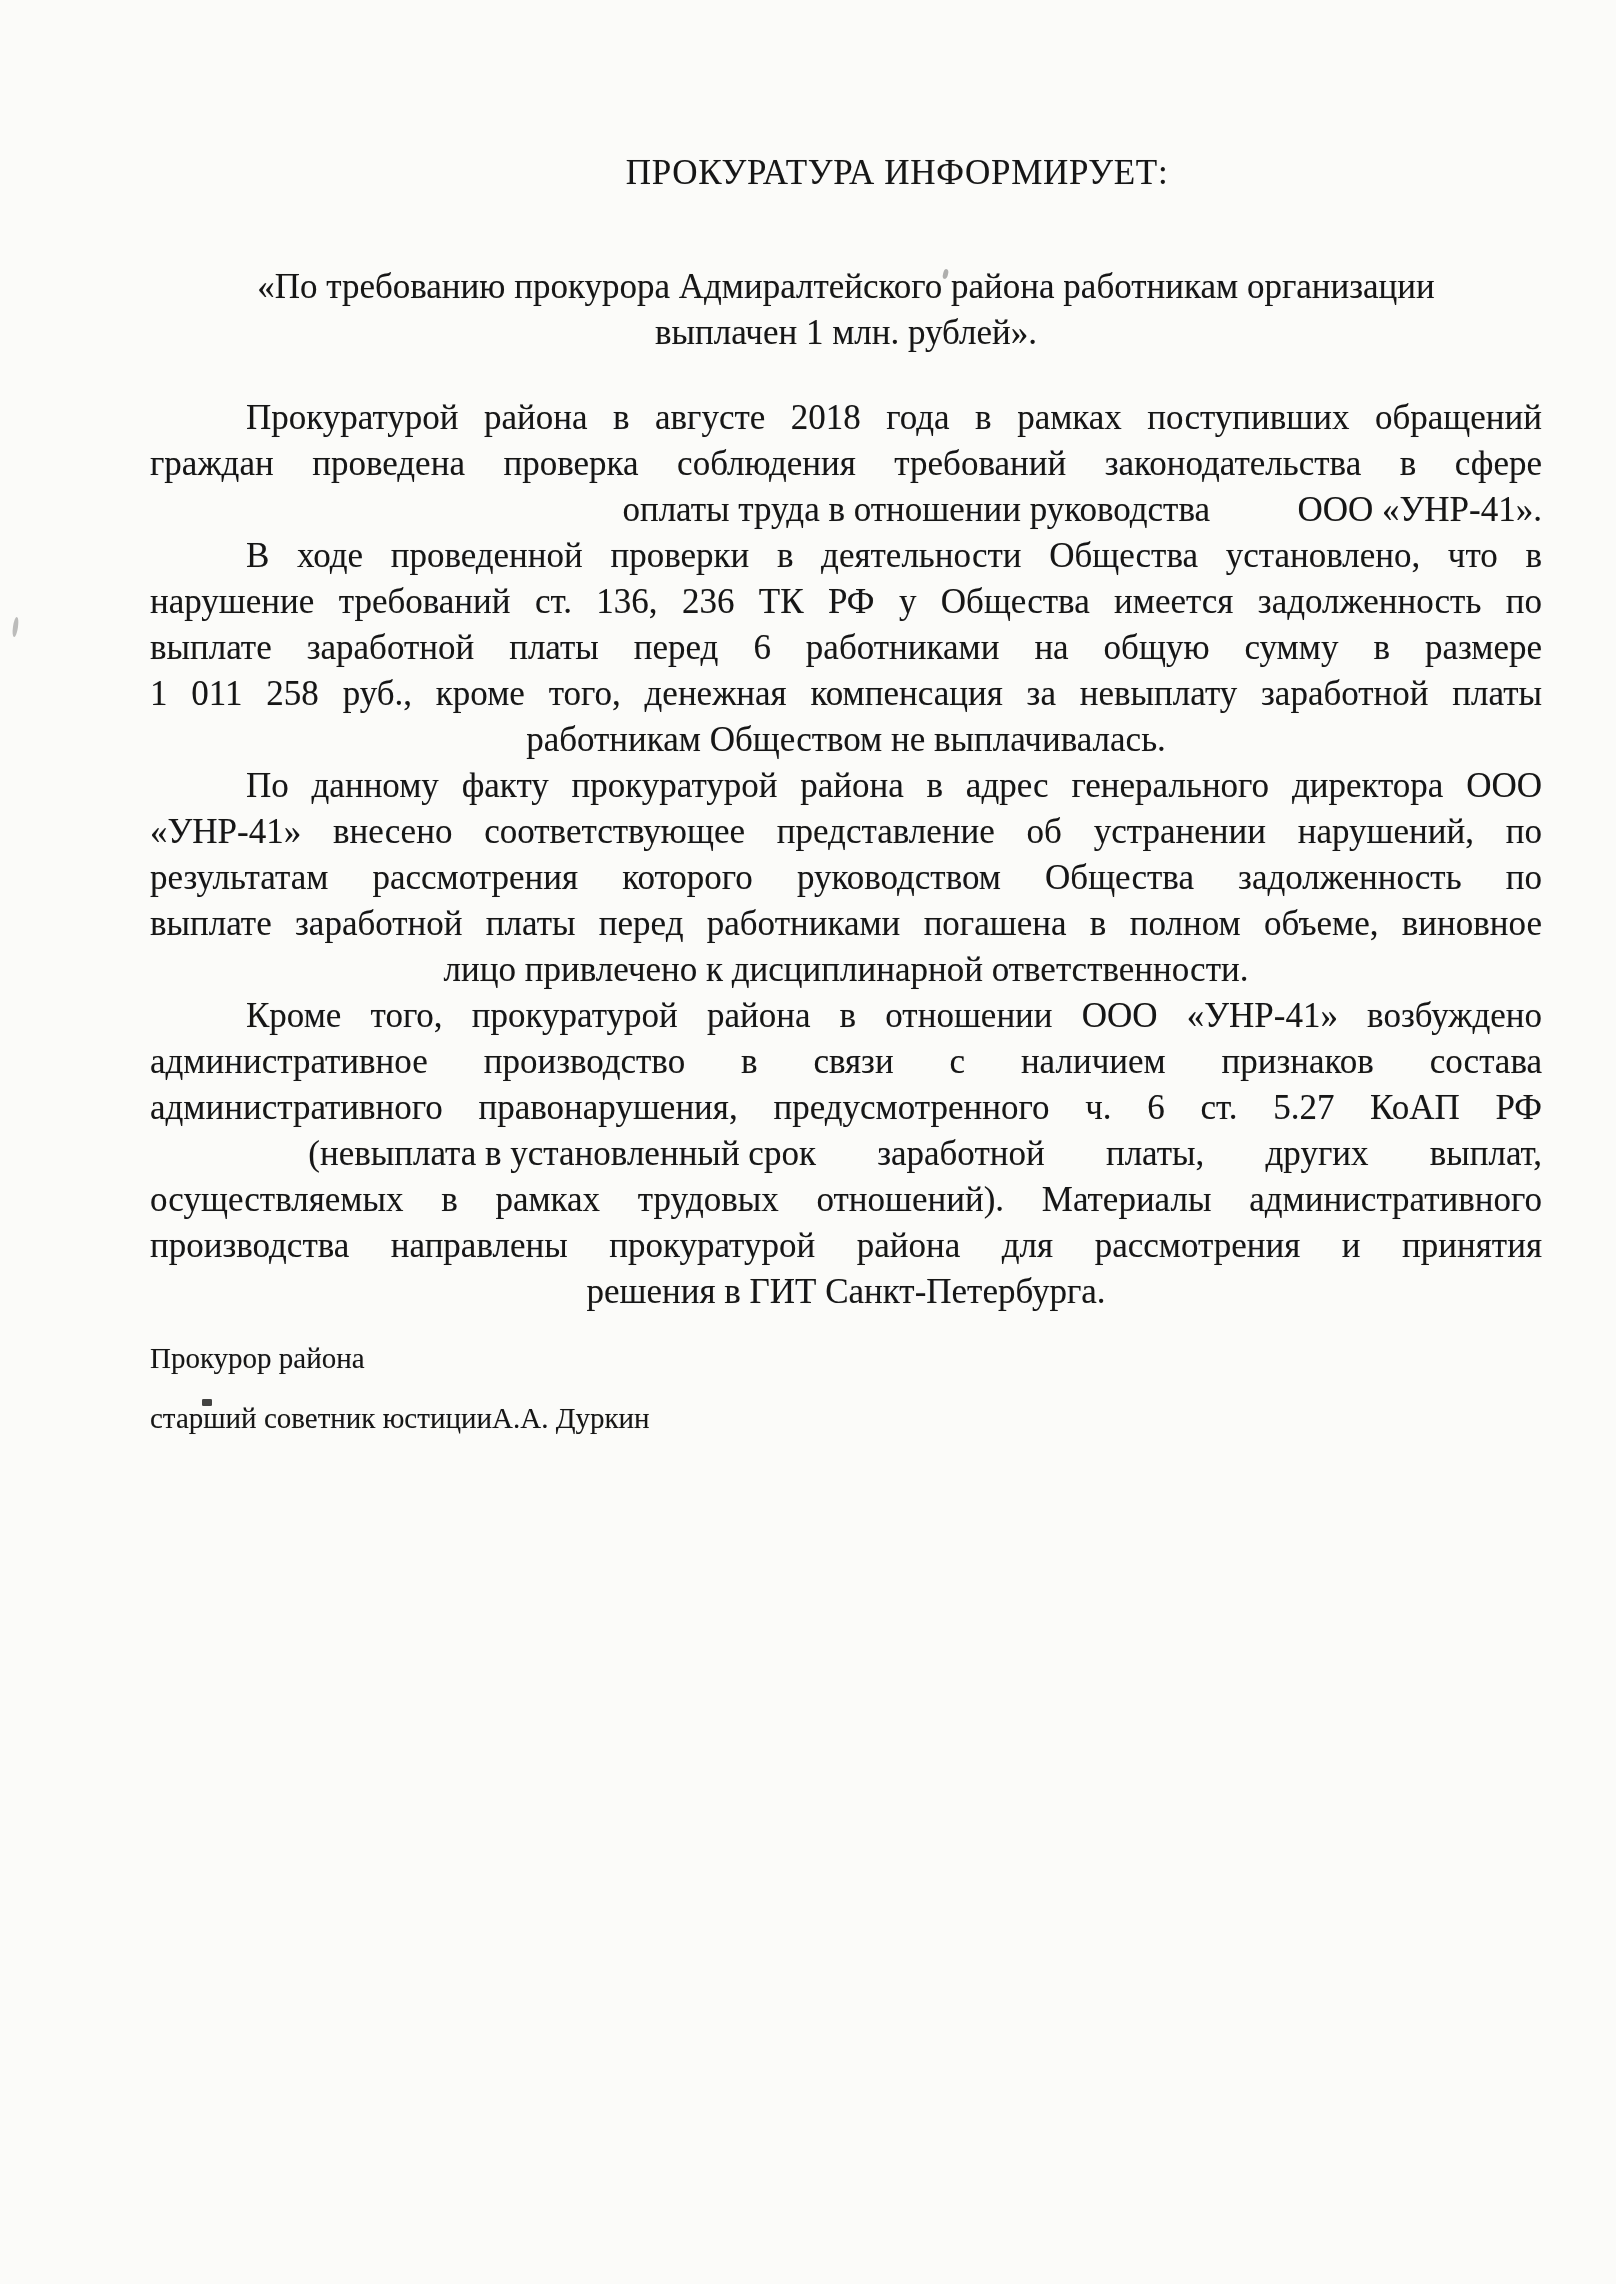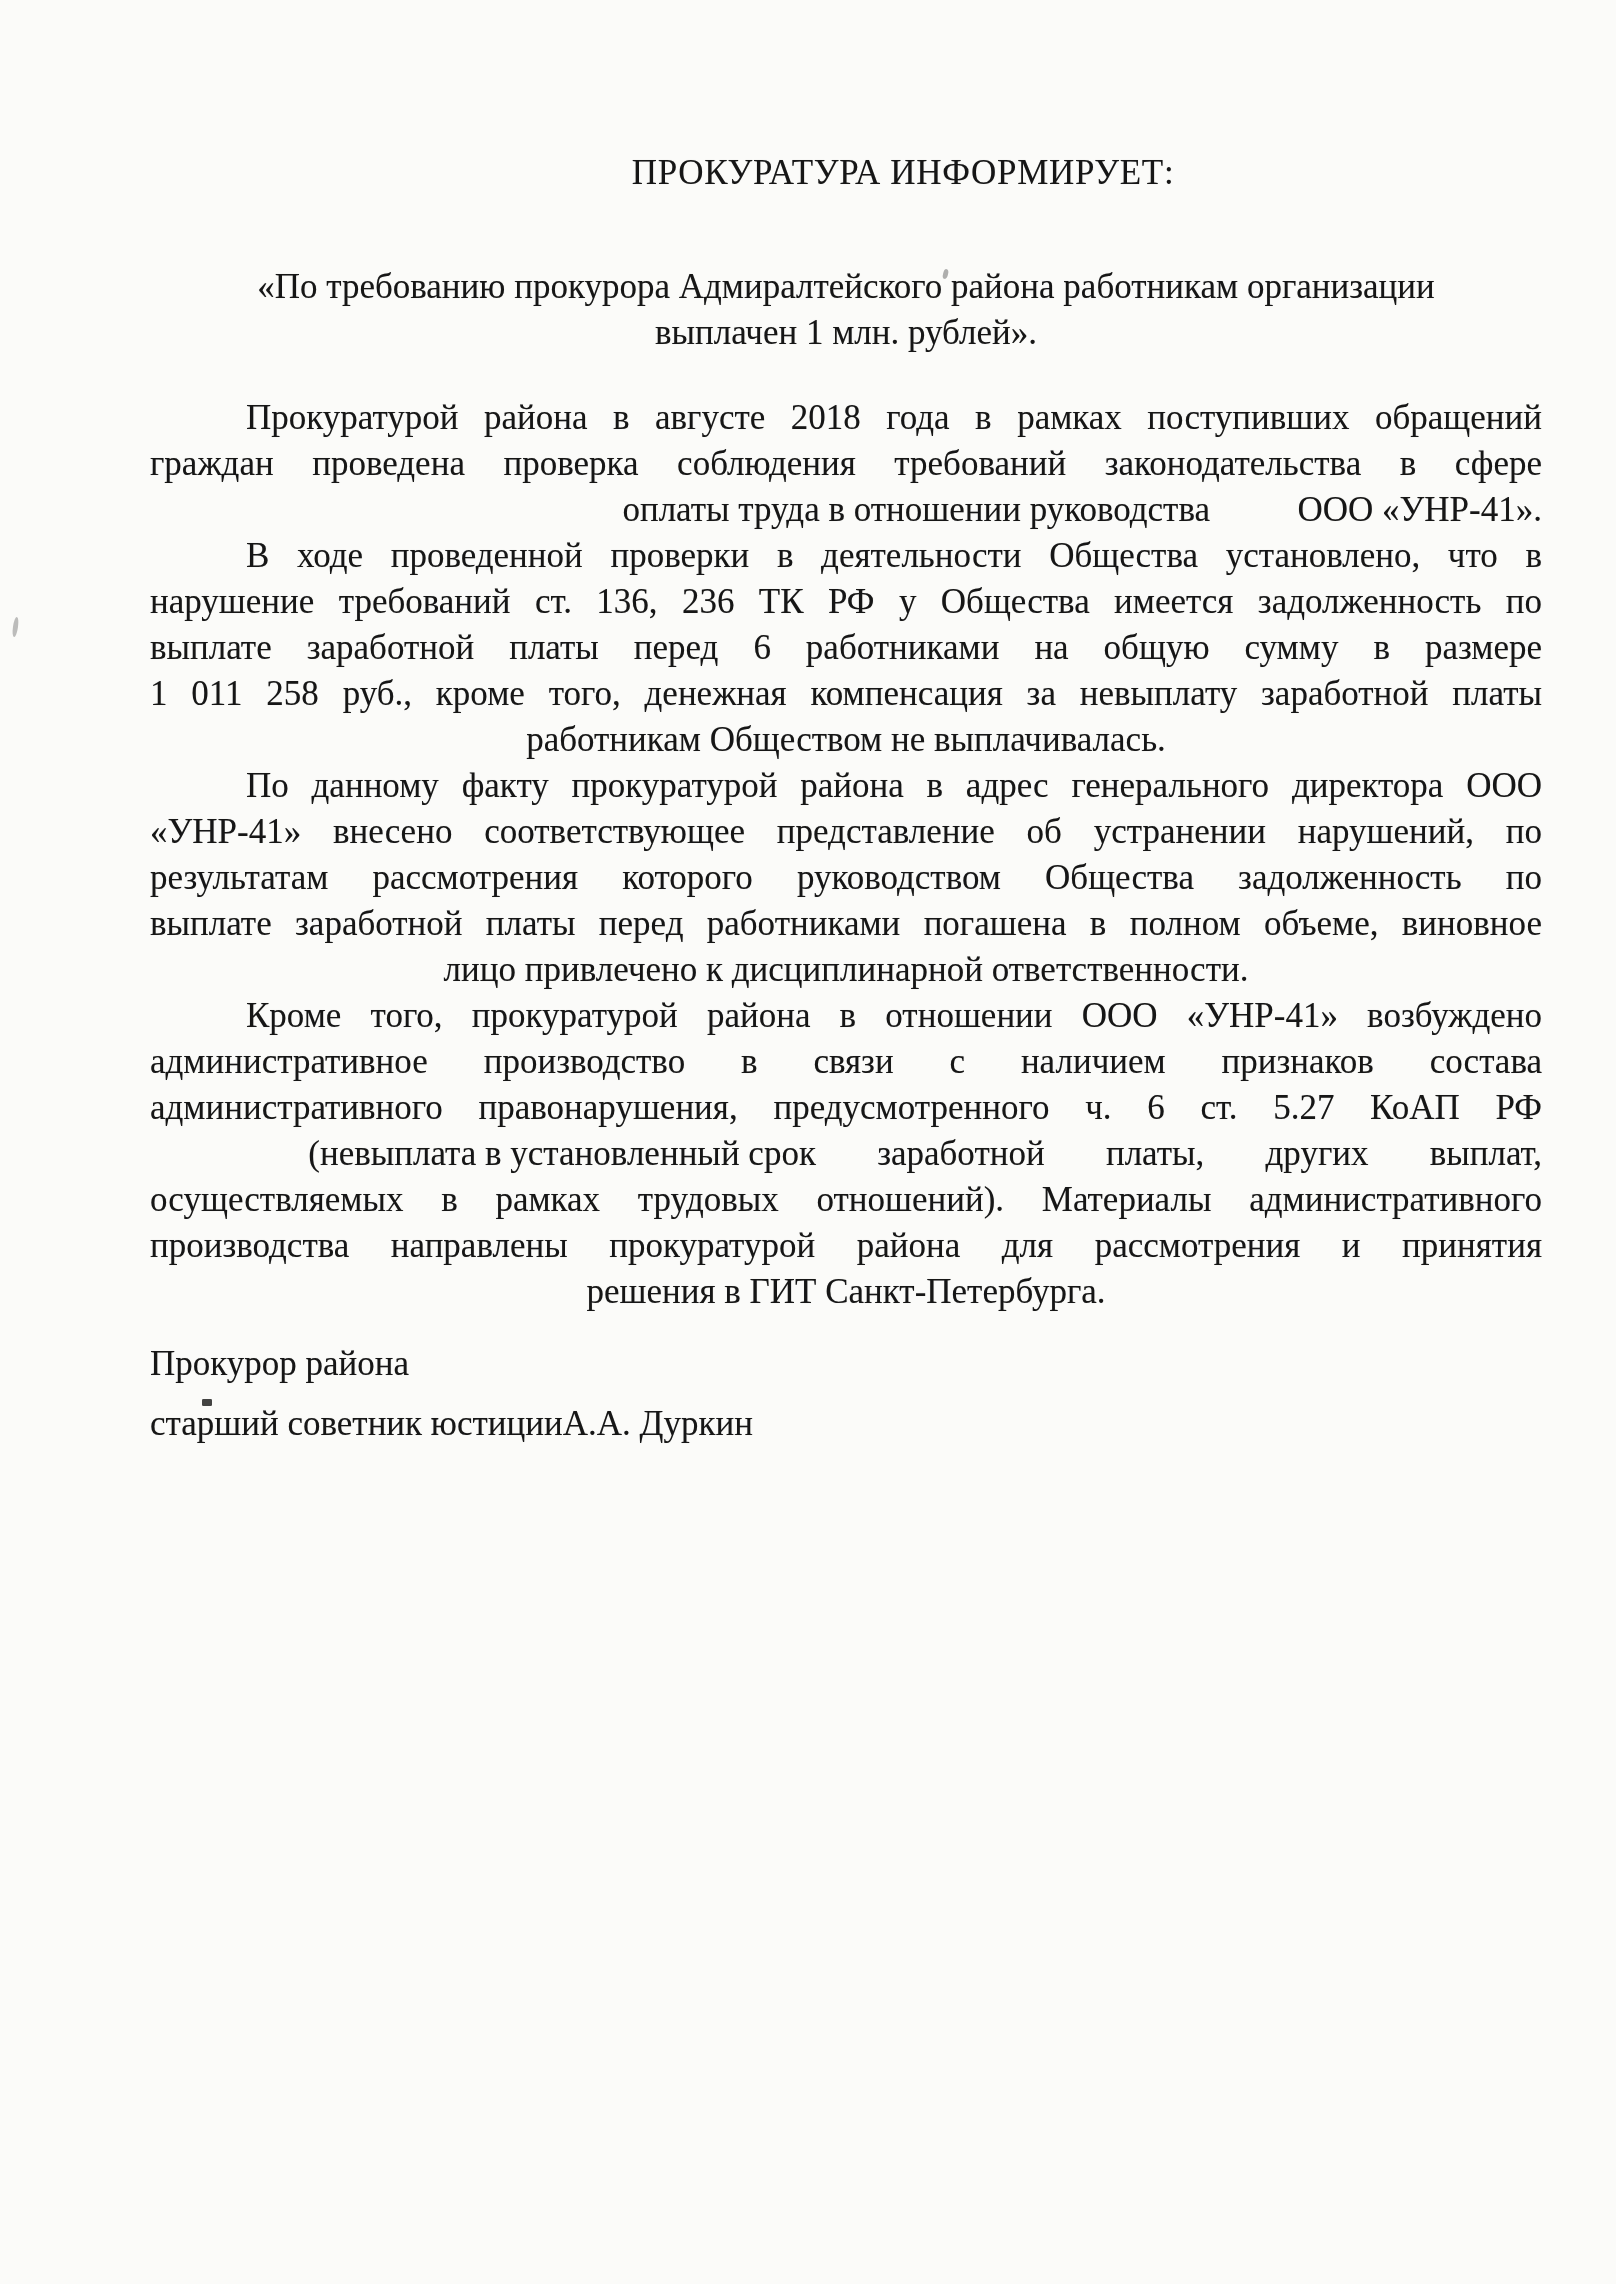--- a/index.html
+++ b/index.html
@@ -21,21 +21,21 @@
     margin-left: 150px;
     margin-right: 75px; 
   }
   .doc-title {
     margin: 150px 0 0 0;
     font-size: 35px;
     line-height: 46px;
     font-weight: normal;
     text-align: center;
     position: relative;
-    left: 57px;
+    left: 51px;
     letter-spacing: 0.7px;
   }
   .subtitle {
     margin-top: 68px;
     font-size: 35px;
     line-height: 46px;
     text-align: center;
   }
   .doc-body {
     margin-top: 39px;
@@ -53,22 +53,22 @@
     white-space: pre;
     text-align: right;
   }
   .line.lastline {
     text-align: center;
   }
   .line.indent {
     text-indent: 96px;
   }
   .signature {
-    margin-top: 26px;
-    font-size: 35px;
+    margin-top: 20px;
+    font-size: 29px;
     line-height: 46px;
   }
   .sig-row2 {
     margin-top: 14.3px;
     display: flex;
     justify-content: flex-start;
     align-items: baseline;
   }
   
   .artifact {

